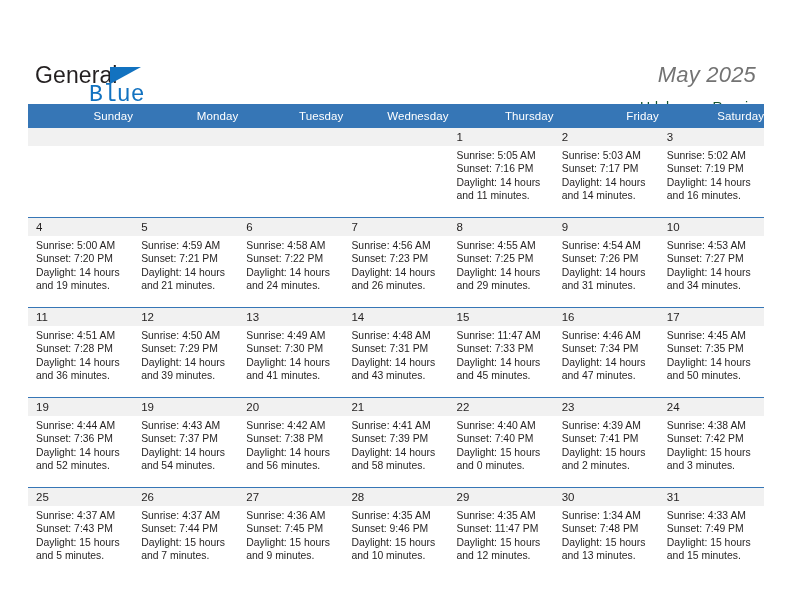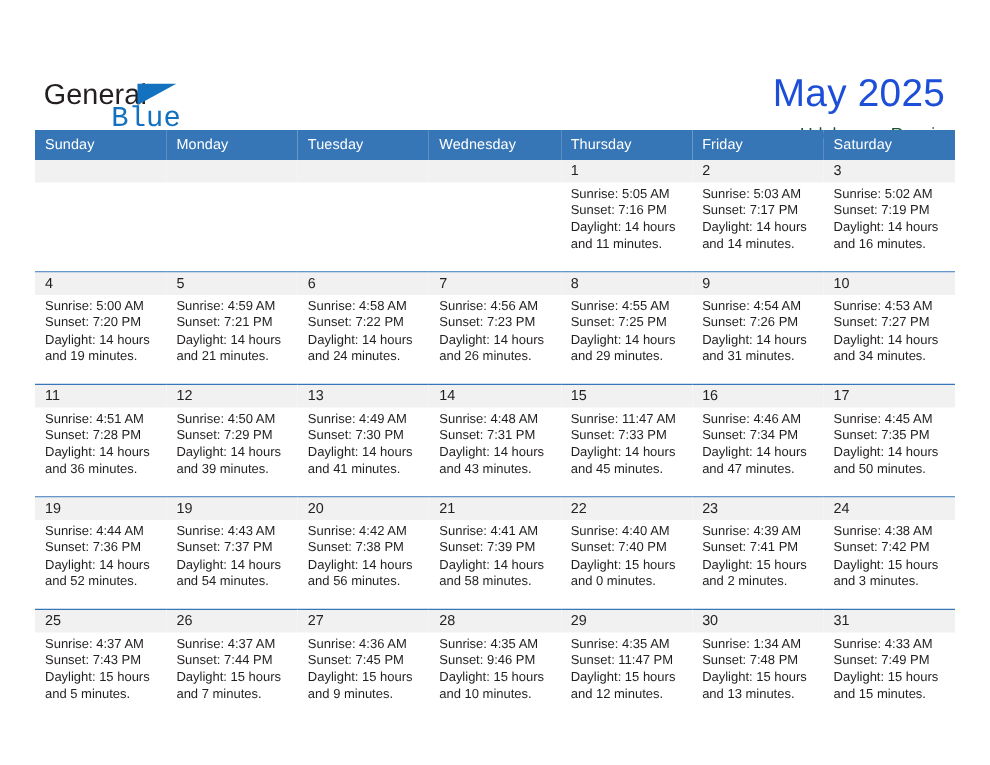--- a/index.html
+++ b/index.html
@@ -69,26 +69,27 @@
     border-bottom: 17px solid transparent;
   }
 
   .title-block {
     position: absolute;
     right: 36px;
     top: 34px;
     text-align: right;
   }
   .cal-title {
-    font-size: 31px;
+    font-size: 22px;
     line-height: 33px;
-    color: #1d4ed8;
+    color: #737373;
     font-weight: normal;
     margin: 0;
     letter-spacing: 0.2px;
+    font-style: italic;
   }
   .cal-subtitle {
     font-size: 14px;
     line-height: 20px;
     color: #14532d;
     margin: 6px 0 0 0;
     letter-spacing: 0.1px;
   }
 
   
@@ -99,21 +100,21 @@
     width: 736px;
     border-collapse: collapse;
     table-layout: fixed;
   }
 
   .calendar th {
     background: #3676b6;
     color: #ffffff;
     font-size: 11.5px;
     font-weight: normal;
-    text-align: left;
+    text-align: right;
     padding: 6px 0 6px 8px;
     height: 21px;
     box-sizing: border-box;
     letter-spacing: 0.1px;
     margin-left: 38px;
   }
 
   .calendar td {
     vertical-align: top;
     padding: 0;

